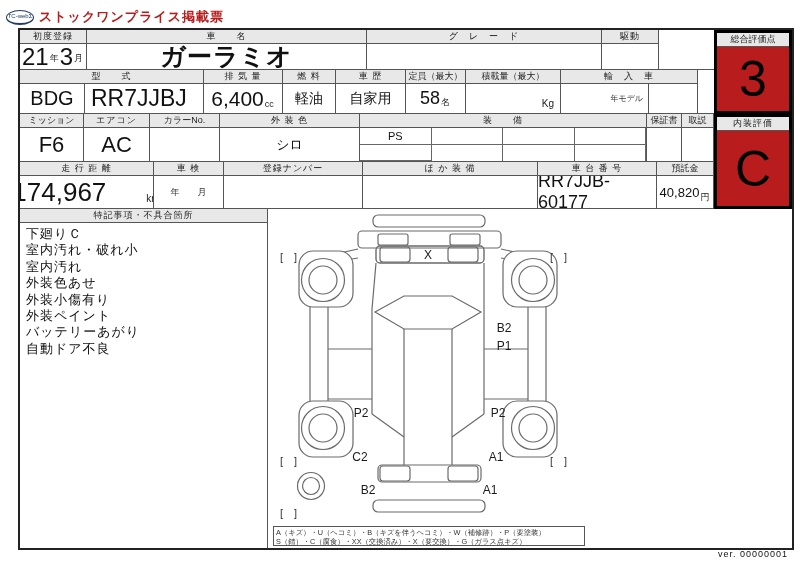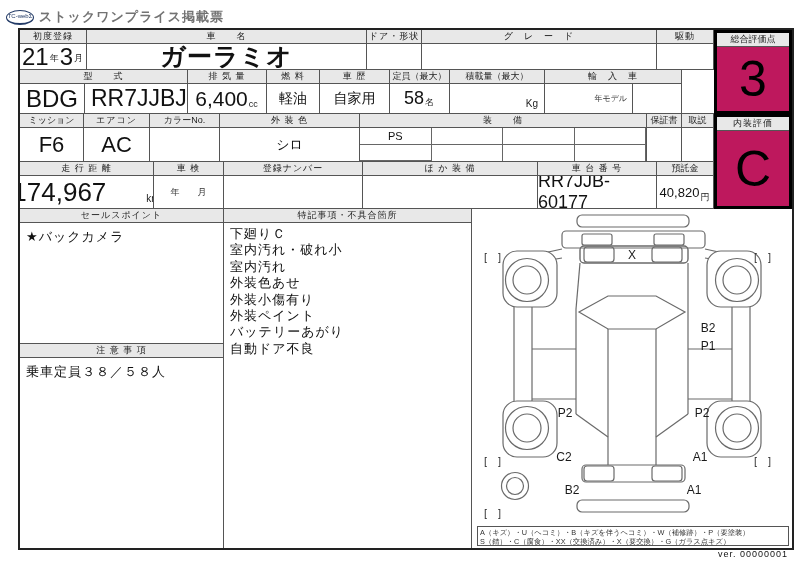--- a/index.html
+++ b/index.html
@@ -5,34 +5,34 @@
   html,body{margin:0;padding:0;}
   body{
     width:800px;height:566px;position:relative;background:#ffffff;
     font-family:"Liberation Sans","DejaVu Sans",sans-serif;color:#111;
     -webkit-font-smoothing:antialiased;
   }
   .titlebar{position:absolute;left:6px;top:8px;display:flex;align-items:center;gap:5px;}
   .logo{width:26px;height:12px;border:1px solid #223a66;border-radius:50%;
     font-size:6px;line-height:11px;text-align:center;color:#223a66;overflow:hidden;
     border-bottom:2px solid #223a66;}
-  .title{font-size:13px;font-weight:bold;letter-spacing:1px;color:#737373;}
+  .title{font-size:13px;font-weight:bold;letter-spacing:1px;color:#b91c1c;}
   .sheet{position:absolute;left:18px;top:28px;width:772px;height:518px;
     border:2px solid #222;box-sizing:content-box;background:#fff;}
   .trow{display:flex;box-sizing:border-box;border-bottom:1px solid #555;}
   .fld{border-right:1px solid #555;box-sizing:border-box;display:flex;flex-direction:column;overflow:hidden;}
   .spacer{box-sizing:border-box;}
   .lbl{background:#e8e8e8;border-bottom:1px solid #555;font-size:9px;height:13px;line-height:13px;
     text-align:center;color:#222;letter-spacing:1px;white-space:nowrap;overflow:hidden;flex:none;}
   .val{flex:1;display:flex;align-items:center;justify-content:center;overflow:hidden;}
   .bignum{font-size:24px;letter-spacing:0;}
   .unit{font-size:9px;color:#222;align-self:flex-end;margin:0 1px 4px 1px;}
   .kata{font-size:14px;}
   .evalbox{position:absolute;right:0;width:78px;border:3px solid #000;box-sizing:border-box;
-    background:#be185d;display:flex;flex-direction:column;z-index:5;}
+    background:#b91c1c;display:flex;flex-direction:column;z-index:5;}
   .evalbox .score{flex:1;display:flex;align-items:center;justify-content:center;
     font-size:50px;color:#000;line-height:1;}
   .eqgrid{flex:1;display:grid;grid-template-columns:repeat(4,1fr);grid-template-rows:1fr 1fr;}
   .eqcell{border-right:1px solid #666;border-bottom:1px solid #666;font-size:11px;
     display:flex;align-items:center;justify-content:center;overflow:hidden;}
   .eqcell.r2{border-bottom:none;}
   .lower{display:flex;height:339px;box-sizing:border-box;}
   .lcol{display:flex;flex-direction:column;border-right:1px solid #555;box-sizing:border-box;}
   .freecontent{font-size:13px;padding:5px 6px;box-sizing:border-box;letter-spacing:1px;}
   .deflist{font-size:13px;padding:3px 6px;letter-spacing:1px;}
@@ -59,40 +59,36 @@
         <span class="bignum">21</span>
         <span class="unit">年</span>
         <span class="bignum">3</span>
         <span class="unit">月</span>
       </div>
     </div>
     <div class="fld" style="width:280px">
       <div class="lbl">車　　名</div>
       <div class="val" style="font-size:25px;font-weight:bold;letter-spacing:1px;">ガーラミオ</div>
     </div>
-    <div class="fld" style="width:55px">
-      <div class="lbl">ドア・形状</div>
-      <div class="val"></div>
-    </div>
     <div class="fld" style="width:235px">
       <div class="lbl">グ　レ　ー　ド</div>
       <div class="val"></div>
     </div>
     <div class="fld" style="width:57px">
       <div class="lbl">駆動</div>
       <div class="val"></div>
     </div>
     <div class="spacer" style="width:78px"></div>
   </div>
 
   <div class="trow" style="height:44px">
-    <div class="fld" style="width:168px">
+    <div class="fld" style="width:184px">
       <div class="lbl">型　　式</div>
       <div class="val" style="padding:0;align-items:stretch;">
-        <div style="width:64px;border-right:1px solid #555;display:flex;align-items:center;justify-content:center;font-size:24px;">BDG</div>
+        <div style="width:64px;border-right:1px solid #555;display:flex;align-items:center;justify-content:center;font-size:20px;">BDG</div>
         <div style="flex:1;display:flex;align-items:center;justify-content:flex-start;padding-left:6px;font-size:23px;">RR7JJBJ</div>
       </div>
     </div>
     <div class="fld" style="width:79px">
       <div class="lbl">排 気 量</div>
       <div class="val">
           <span class="bignum" style="font-size:21px;text-align:center;">6,400</span>
           <span class="unit">cc</span>
         </div>
     </div>
@@ -212,30 +208,20 @@
     <div class="lbl" style="letter-spacing:0;">総合評価点</div>
     <div class="score">3</div>
   </div>
   <div class="evalbox" style="top:84px;height:95px;justify-content:flex-end;">
     <div class="lbl">内装評価</div>
     <div class="score">C</div>
   </div>
 
   <div class="lower">
 
-    <div class="lcol" style="width:204px">
-      <div class="lbl">セールスポイント</div>
-      <div class="freecontent" style="height:120px;border-bottom:none;">
-        <div>★バックカメラ</div>
-      </div>
-      <div class="lbl" style="border-top:1px solid #555;">注 意 事 項</div>
-      <div class="freecontent" style="flex:1;">
-        <div>乗車定員３８／５８人</div>
-      </div>
-    </div>
 
     <div class="lcol" style="width:248px">
       <div class="lbl">特記事項・不具合箇所</div>
       <div class="deflist">
         <div>下廻りＣ</div>
         <div>室内汚れ・破れ小</div>
         <div>室内汚れ</div>
         <div>外装色あせ</div>
         <div>外装小傷有り</div>
         <div>外装ペイント</div>

